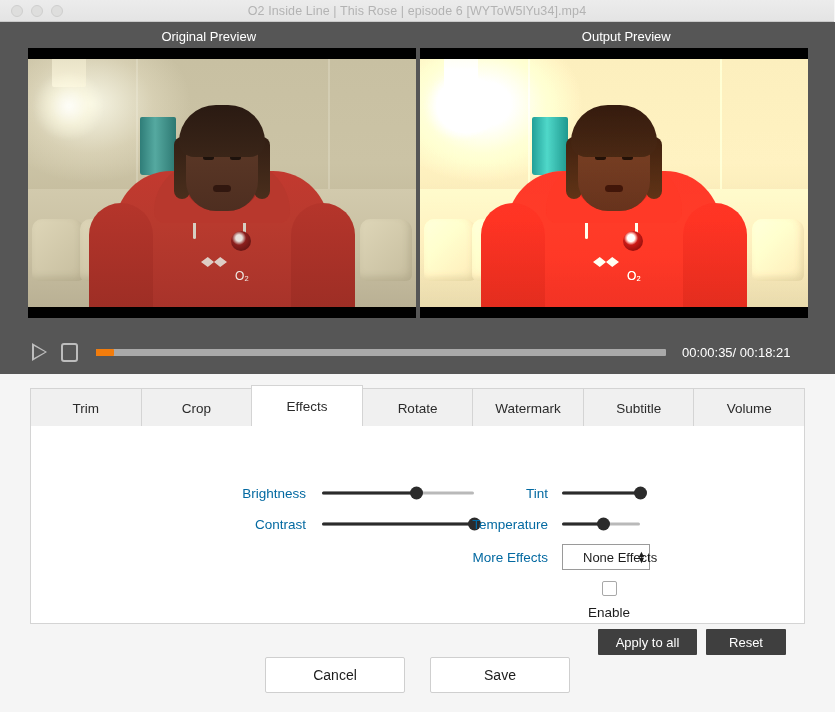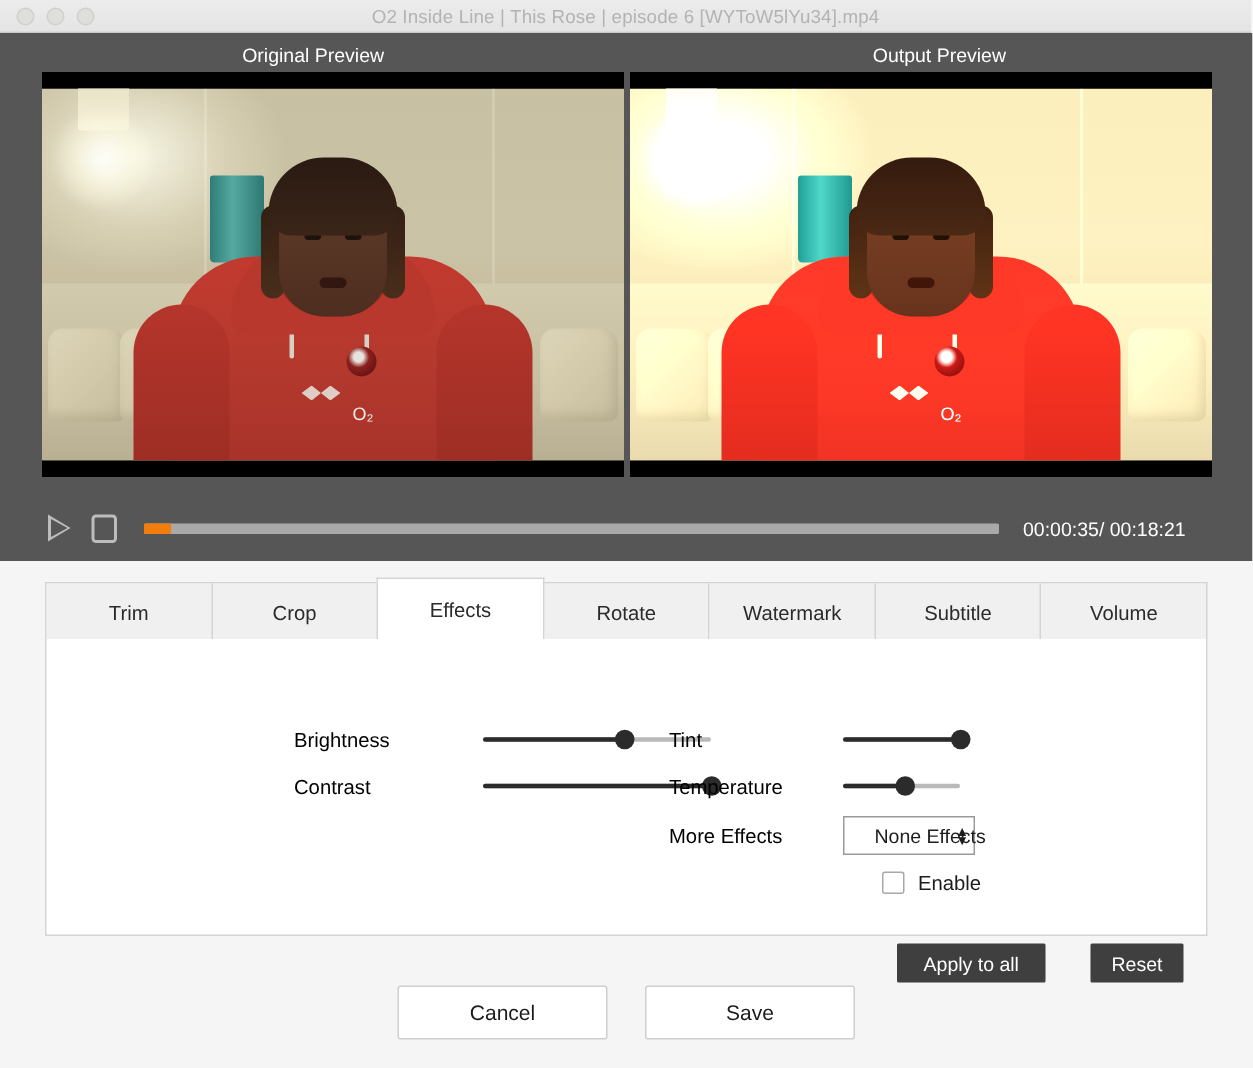--- a/index.html
+++ b/index.html
@@ -293,22 +293,22 @@
     position: relative;
   }
 
   
   .ctl-row {
     position: absolute;
     display: flex; align-items: center;
     height: 20px;
   }
   .ctl-label {
-    font-size: 13.5px; color: #000000;
-    text-align: left;
+    font-size: 13.5px; color: #0369a1;
+    text-align: right;
     white-space: nowrap;
   }
   .slider {
     position: relative;
     height: 14px;
     display: flex; align-items: center;
   }
   .slider-track {
     position: absolute; left: 0; top: 50%;
     transform: translateY(-50%);
@@ -572,27 +572,27 @@
         <div class="ctl-label" style="width:102px">More Effects</div>
         <div class="select-box" style="margin-left:14px;padding-left:20px;">
           <span>None Effects</span>
           <span class="stepper">
             <span>▲</span>
               <span>▼</span>
           </span>
         </div>
       </div>
 
-      <div class="checkrow" style="left:557px; top:155px;">
+      <div class="checkrow" style="left:557px; top:155px;flex-direction:column;">
         <div class="checkbox"></div>
         <div class="check-label">Enable</div>
       </div>
 
       <button class="dark-btn" style="position:absolute; left:567px; top:203px; width:99px;">Apply to all</button>
-      <button class="dark-btn" style="position:absolute; left:696px; top:203px; width:62px;">Reset</button>
+      <button class="dark-btn" style="position:absolute; left:675px; top:203px; width:80px;">Reset</button>
     </div>
   </div>
 
   <div class="footer">
     <button class="footer-btn">Cancel</button>
     <button class="footer-btn">Save</button>
   </div>
 
 </div>
 

